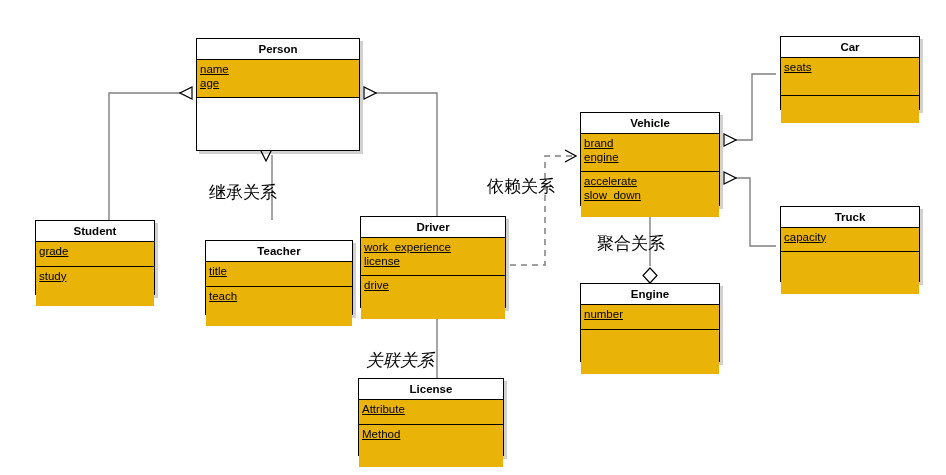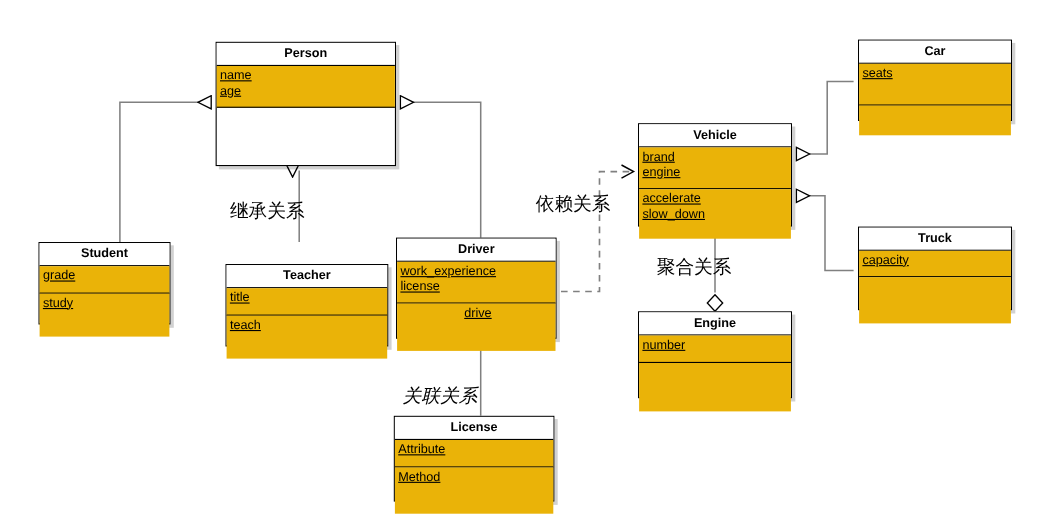--- a/index.html
+++ b/index.html
@@ -148,21 +148,21 @@
       <div class="row">teach</div>
     </div>
   </div>
 
   <div class="uml-class" style="left:360px; top:216px; width:146px; height:92px;">
     <div class="uml-title">Driver</div>
     <div class="uml-compartment" style="height:32px;">
       <div class="row">work_experience</div>
       <div class="row">license</div>
     </div>
-    <div class="uml-compartment last" style="height:38px;text-align:center;">
+    <div class="uml-compartment last" style="height:38px;">
       <div class="row">drive</div>
     </div>
   </div>
 
   <div class="uml-class" style="left:358px; top:378px; width:146px; height:78px;">
     <div class="uml-title">License</div>
     <div class="uml-compartment" style="height:19px;">
       <div class="row">Attribute</div>
     </div>
     <div class="uml-compartment last" style="height:37px;">

